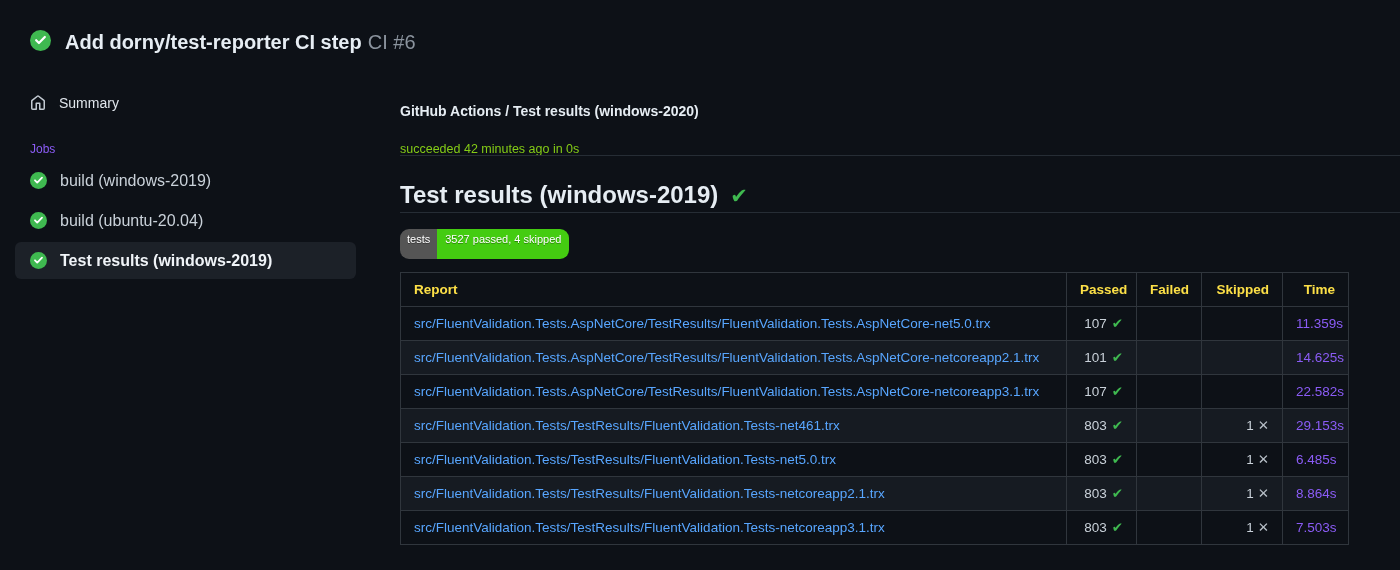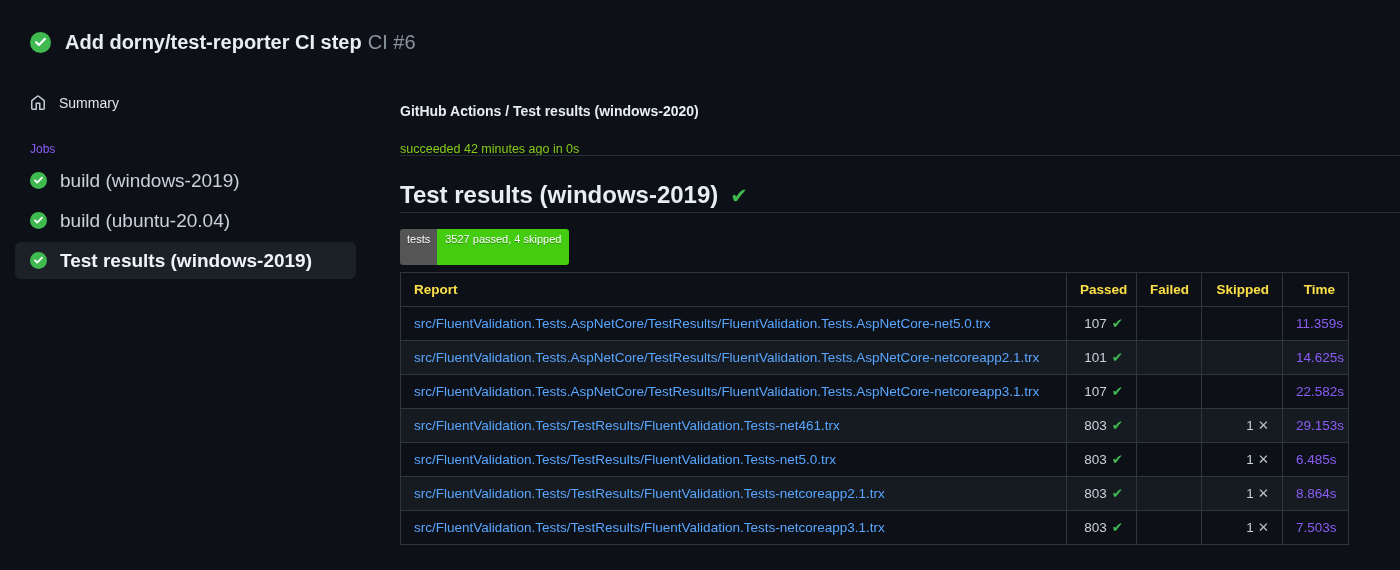--- a/index.html
+++ b/index.html
@@ -7,42 +7,42 @@
     width:1400px;height:570px;
     background:#0d1117;
     font-family:"Liberation Sans", sans-serif;
     color:#c9d1d9;
     overflow:hidden;
     position:relative;
   }
   
   .run-header{
     position:absolute;top:30px;left:30px;
-    display:flex;align-items:center;gap:14px;
+    display:flex;gap:14px;
   }
   .check-circle{width:21px;height:21px;flex:0 0 auto;display:block;}
   .run-title{font-size:20px;font-weight:700;color:#e6edf3;line-height:24px;white-space:nowrap;}
   .run-number{font-size:20px;font-weight:400;color:#8b949e;margin-left:6px;}
 
   
   .sidebar{position:absolute;left:15px;top:86px;width:341px;}
   .summary-row{
     display:flex;align-items:center;gap:13px;
     padding:9px 15px;border-radius:6px;cursor:pointer;
     font-size:14px;color:#e0e6ec;
   }
   .home-icon{width:16px;height:16px;flex:0 0 auto;}
   .jobs-label{
     margin:22px 0 6px 15px;
     font-size:12px;color:#8b5cf6;
   }
   .job-item{
     display:flex;align-items:flex-end;gap:13px;
     padding:10px 15px;margin-top:3px;border-radius:6px;cursor:pointer;
-    font-size:19px;color:#c9d1d9;line-height:17px;
+    font-size:16px;color:#c9d1d9;line-height:17px;
   }
   .job-item .check-circle{width:17px;height:17px;}
   .job-item.selected{
     background:#1c2128;
     color:#f0f4f8;font-weight:700;
   }
 
   
   .breadcrumb{
     position:absolute;left:400px;top:103px;
@@ -62,21 +62,21 @@
     font-size:24px;font-weight:600;color:#e6edf3;line-height:28px;
   }
   .heading-check{
     font-family:"DejaVu Sans", sans-serif;
     color:#3fb950;font-weight:700;font-size:21px;margin-left:12px;
   }
 
   
   .badge{
     position:absolute;left:400px;top:229px;
-    display:inline-flex;height:36px;border-radius:3px;overflow:hidden;
+    display:inline-flex;height:30px;border-radius:9px;overflow:hidden;
     font-size:11px;line-height:20px;color:#fff;
     text-shadow:0 1px 0 rgba(1,1,1,0.35);white-space:nowrap;text-align:right;
   }
   .badge .badge-label{padding:0 7px;}
   .badge .badge-value{padding:0 8px;}
 
   
   table.results{
     position:absolute;left:400px;top:272px;
     width:948px;border-collapse:collapse;table-layout:fixed;

